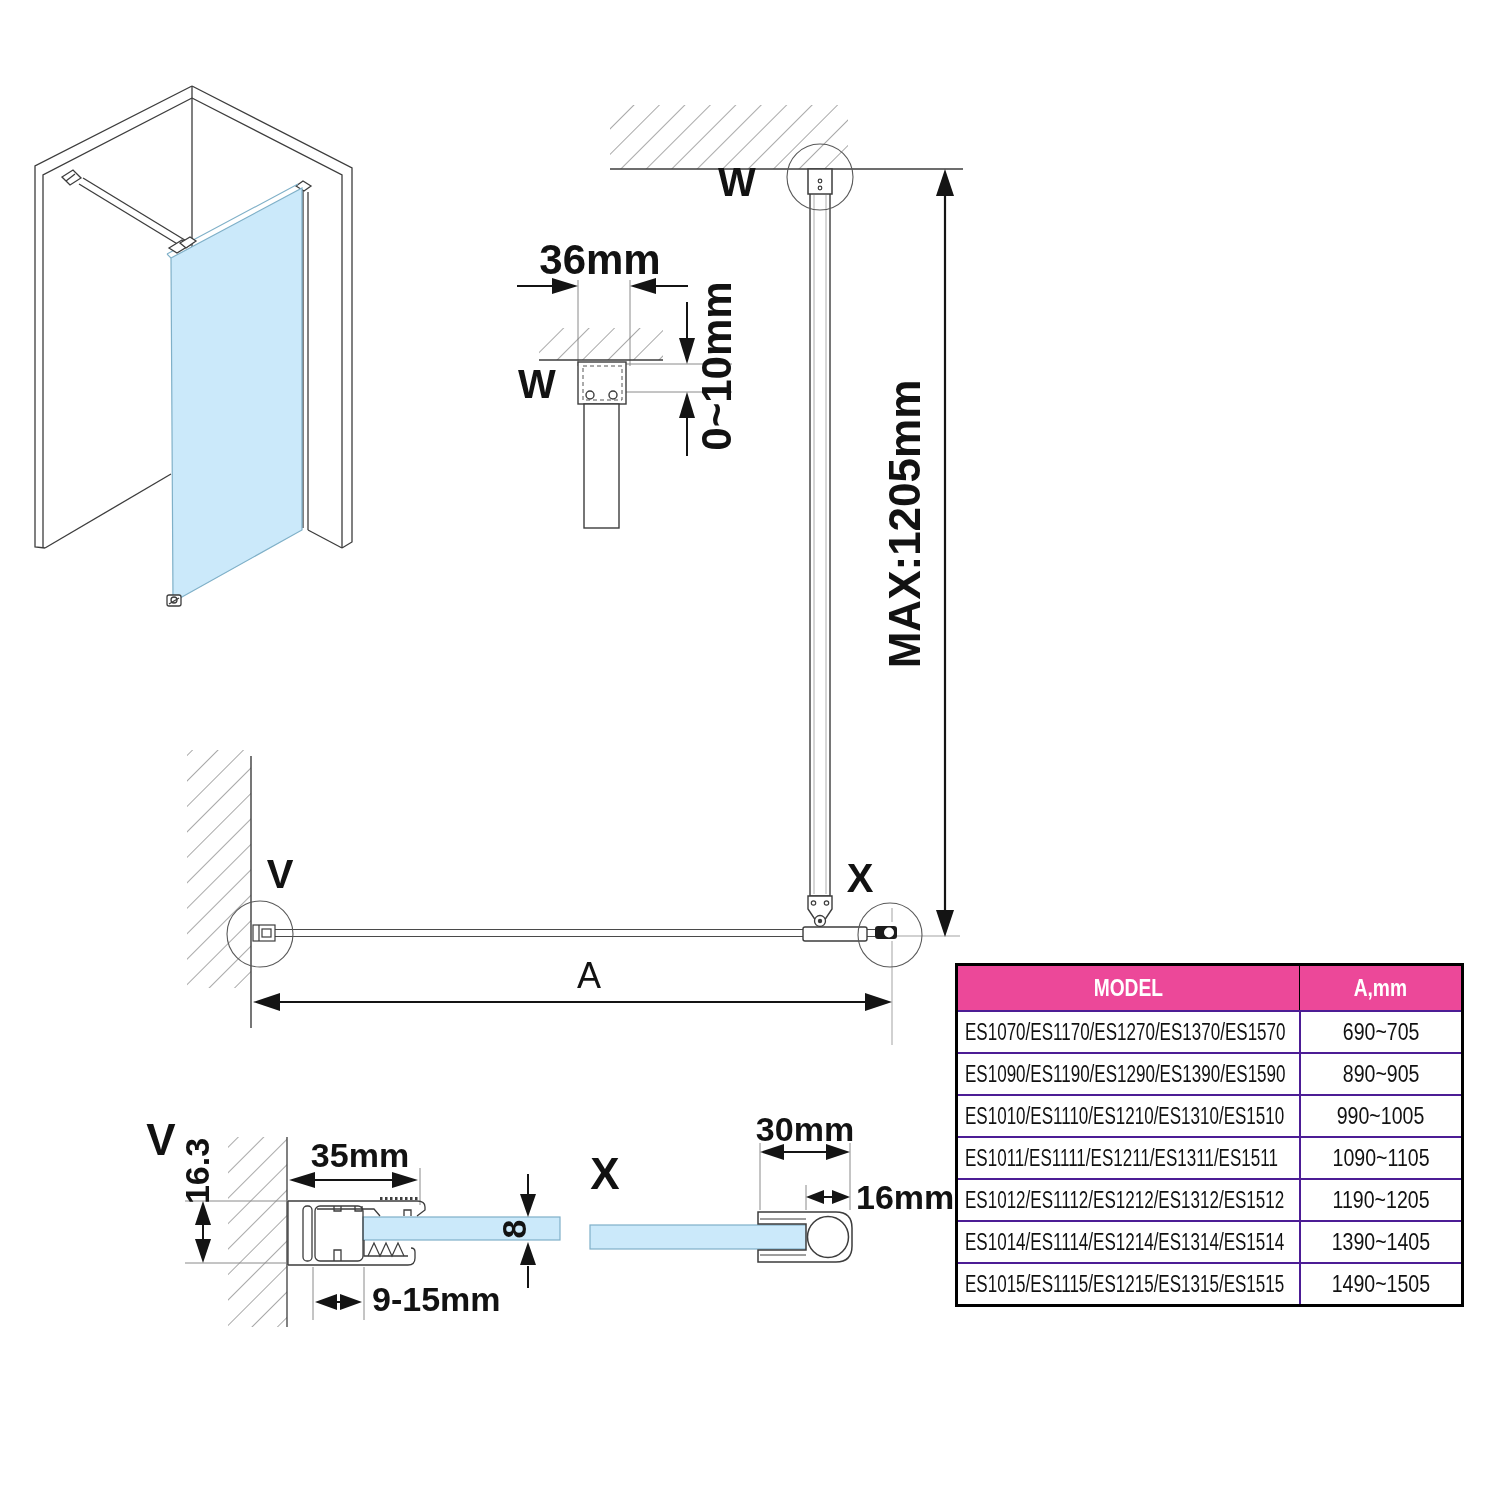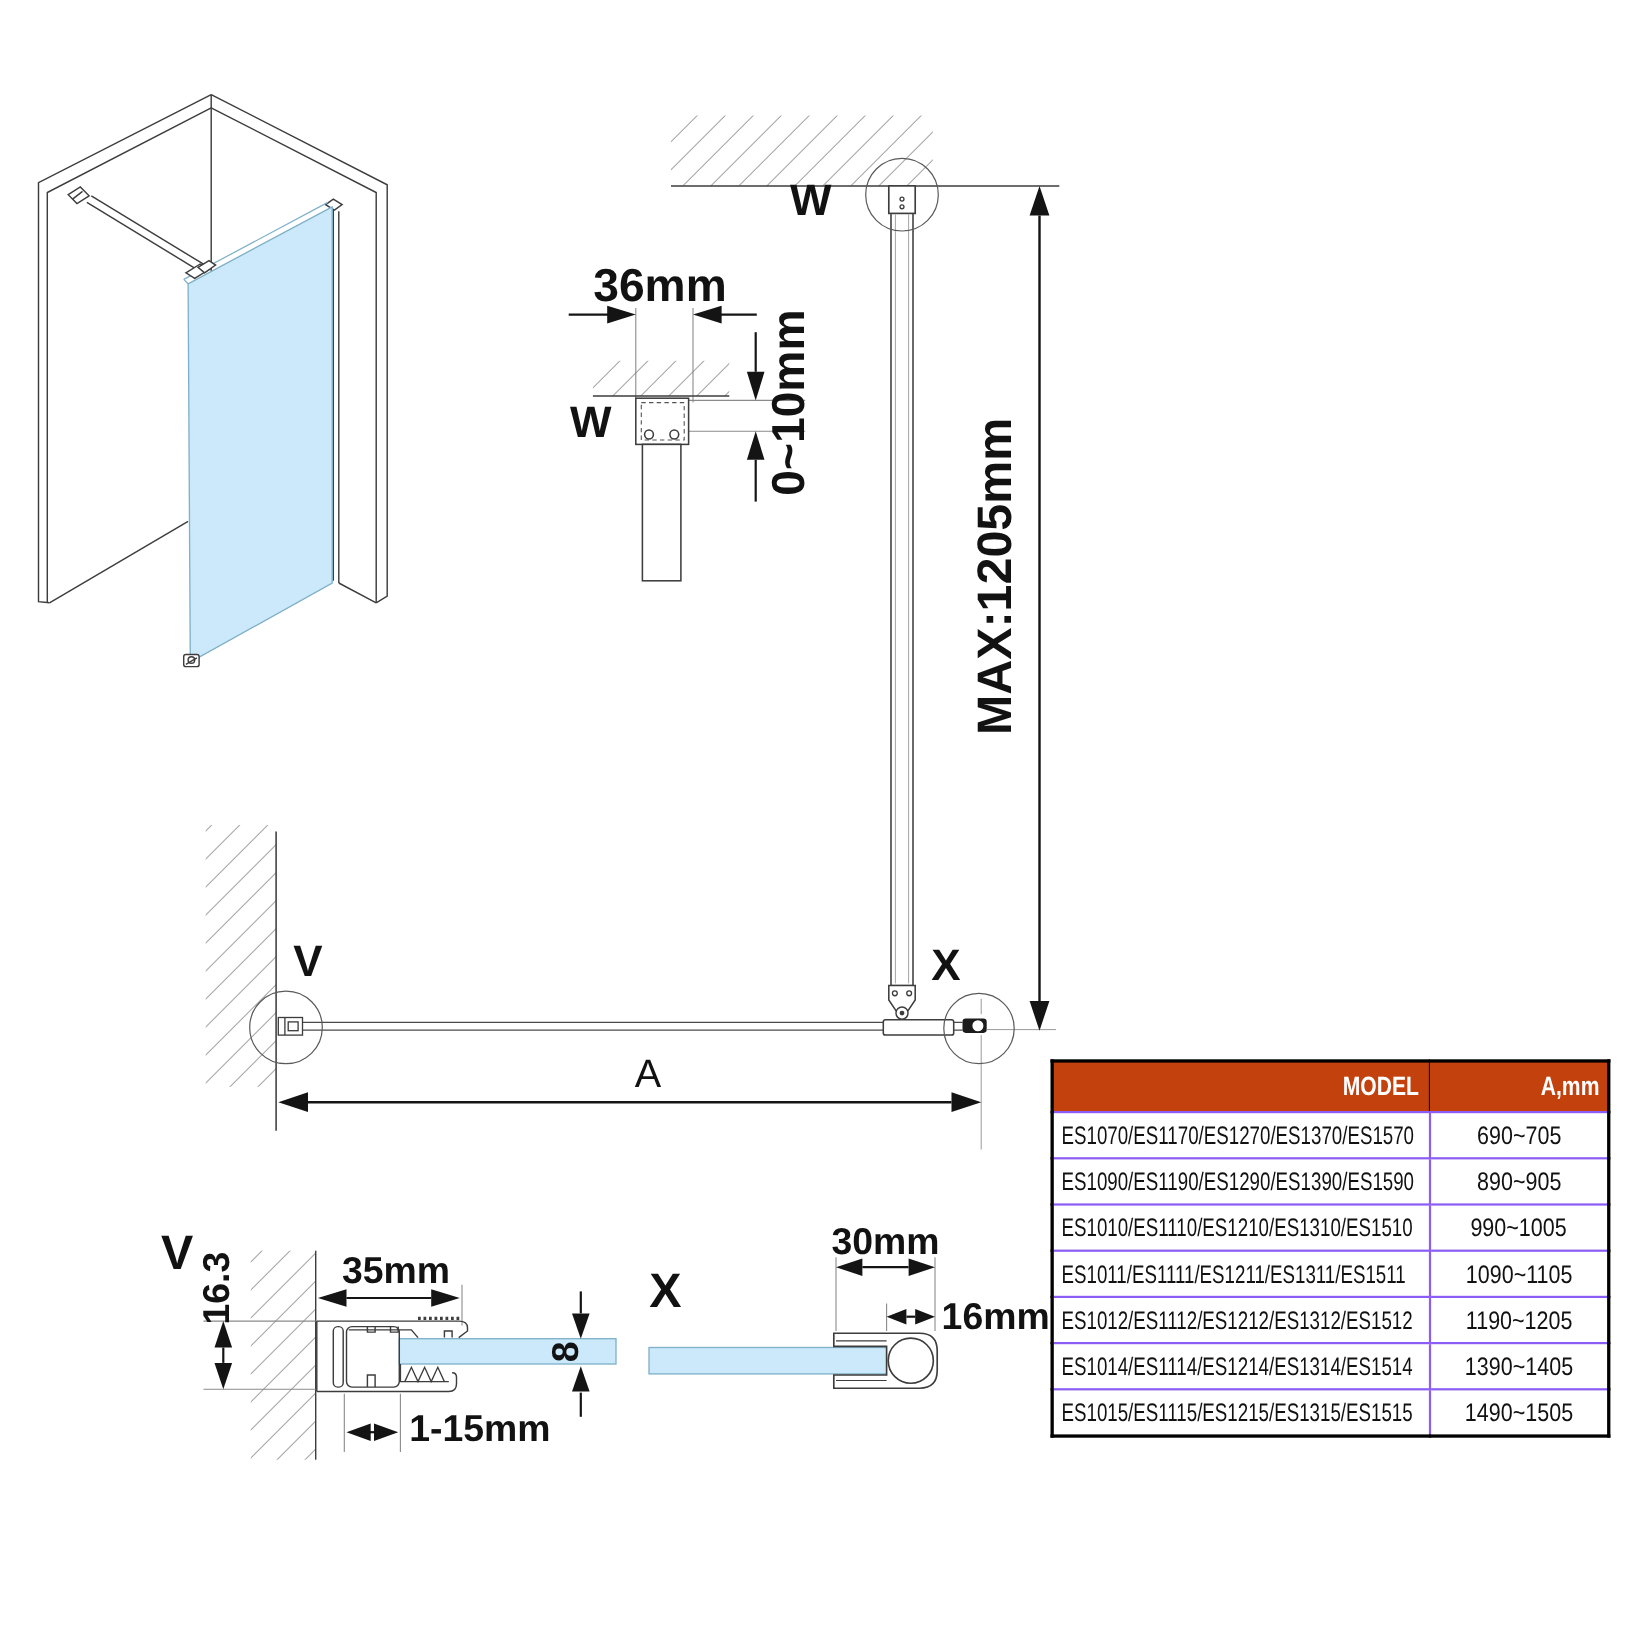--- a/index.html
+++ b/index.html
@@ -10,24 +10,24 @@
   #linework { position:absolute; left:0; top:0; }
   .lbl { position:absolute; color:#121212; line-height:1; white-space:nowrap;
          display:flex; align-items:center; justify-content:center; text-align:center; }
   .bold { font-weight:bold; }
   .rot { transform:rotate(-90deg); }
   .fs42 { font-size:42px; } .fs44 { font-size:44px; } .fs40 { font-size:40px; }
   .fs36 { font-size:36px; } .fs34 { font-size:34px; }
   
   #spec-table { position:absolute; left:955px; top:963px; width:509px; }
   #spec-table table { border-collapse:collapse; width:100%; table-layout:fixed; border:3px solid #000; }
-  #spec-table th { background:#c2410c; color:#fff; height:44px; font-size:24px; font-weight:bold;
-                   border:1px solid #000; padding:0; text-align:right; }
+  #spec-table th { background:#ec4899; color:#fff; height:44px; font-size:24px; font-weight:bold;
+                   border:1px solid #000; padding:0; text-align:center; }
   #spec-table th span { display:inline-block; transform:scaleX(0.8); white-space:nowrap; }
-  #spec-table td { border:2px solid #8b5cf6; height:40px; font-size:23px; color:#111; padding:0; overflow:hidden; }
+  #spec-table td { border:2px solid #4c1d95; height:40px; font-size:23px; color:#111; padding:0; overflow:hidden; }
   #spec-table td.model { padding-left:7px; text-align:left; }
   #spec-table td.amm { text-align:center; }
   .sx74 { display:inline-block; transform:scaleX(0.74); transform-origin:left center; white-space:nowrap; }
   .sx85 { display:inline-block; transform:scaleX(0.85); transform-origin:center; white-space:nowrap; }
 </style>
 </head>
 <body>
 
 <div id="canvas">
 
@@ -237,21 +237,21 @@
 
 <div class="lbl bold fs40" style="left:712px; top:162px; width:50px; height:40px;">W</div>
 <div class="lbl bold fs44 rot" style="left:760px; top:499px; width:290px; height:50px;">MAX:1205mm</div>
 <div class="lbl bold fs40" style="left:258px; top:854px; width:44px; height:40px;">V</div>
 <div class="lbl bold fs40" style="left:838px; top:858px; width:44px; height:40px;">X</div>
 <div class="lbl fs36" style="left:562px; top:956px; width:54px; height:40px;">A</div>
 
 <div class="lbl bold fs44" style="left:134px; top:1118px; width:54px; height:44px;">V</div>
 <div class="lbl bold fs34 rot" style="left:147px; top:1151px; width:100px; height:40px;">16.3</div>
 <div class="lbl bold fs34" style="left:295px; top:1138px; width:130px; height:34px;">35mm</div>
-<div class="lbl bold fs34" style="left:372px; top:1282px; width:160px; height:34px; justify-content:flex-start;">1-15mm</div>
+<div class="lbl bold fs34" style="left:372px; top:1282px; width:160px; height:34px; justify-content:flex-start;">9-15mm</div>
 <div class="lbl bold fs34 rot" style="left:494px; top:1211px; width:40px; height:36px;">8</div>
 
 <div class="lbl bold fs44" style="left:578px; top:1152px; width:54px; height:44px;">X</div>
 <div class="lbl bold fs34" style="left:745px; top:1112px; width:120px; height:34px;">30mm</div>
 <div class="lbl bold fs34" style="left:856px; top:1180px; width:140px; height:34px; justify-content:flex-start;">16mm</div>
 
 <div id="spec-table">
   <table>
     <colgroup>
           <col style="width:343px">

